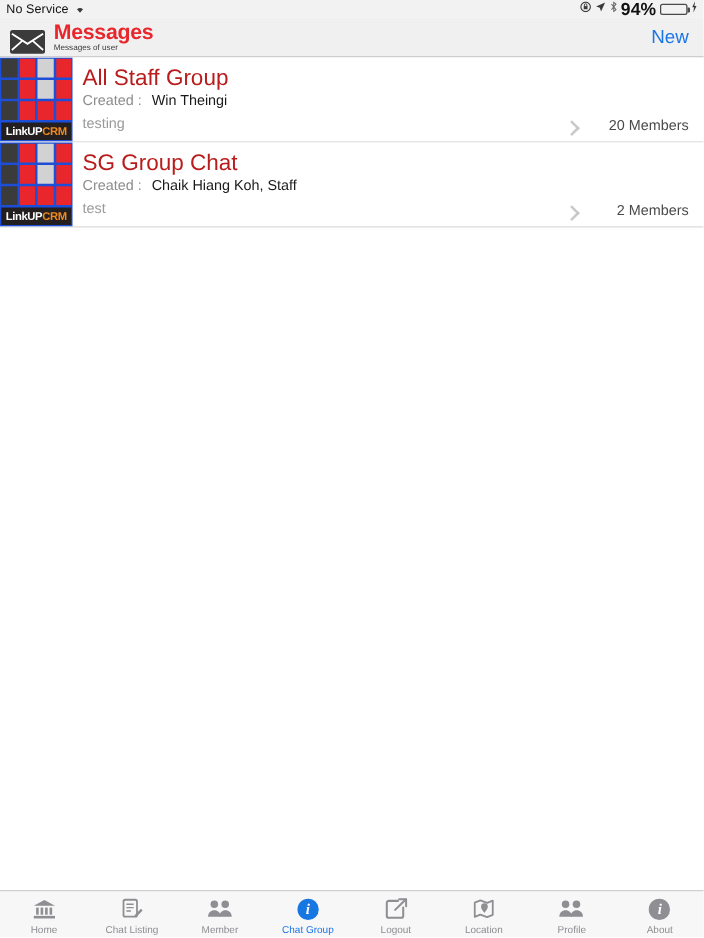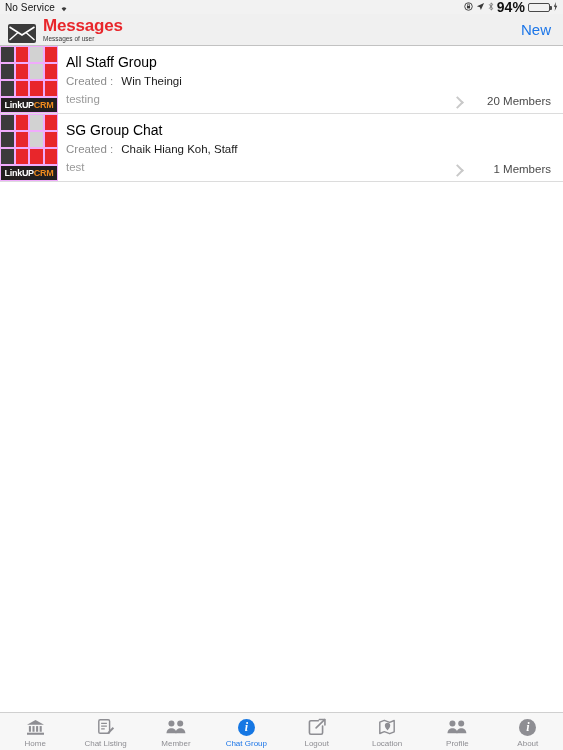--- a/index.html
+++ b/index.html
@@ -72,21 +72,21 @@
   
   .content { flex:1 1 auto; background:#ffffff; overflow:hidden; position:relative; }
   .list { width:100%; }
   .row {
     display:flex; align-items:stretch;
     border-bottom:1px solid #dcdcdc;
     background:#fff; position:relative;
     min-height:68px;
     cursor:pointer;
   }
-  .avatar { width:58px; flex:0 0 58px; background:#f0abfc; position:relative; }
+  .avatar { width:58px; flex:0 0 58px; background:#1d4ed8; position:relative; }
   .logo-grid {
     width:58px; height:100%;
     display:grid;
     grid-template-columns:repeat(4, 1fr);
     grid-template-rows:repeat(3, 1fr) 14px;
     gap:2px; padding:1px;
   }
   .cell { width:100%; height:100%; }
   .c-dark { background:#3b3b3b; }
   .c-red  { background:#e8262b; }
@@ -99,21 +99,21 @@
     line-height:10px;
   }
   .band-link { color:#ffffff; }
   .band-crm  { color:#f08a1e; }
 
   .row-body {
     flex:1 1 auto; padding:7px 10px 4px 8px;
     display:flex; flex-direction:column; gap:2px;
     position:relative;
   }
-  .row-title { font-size:14px; color:#000000; line-height:18px; }
+  .row-title { font-size:18px; color:#b91c1c; line-height:18px; }
   .row-meta { font-size:11.5px; line-height:16px; display:flex; gap:8px; }
   .meta-label { color:#8d8d8d; }
   .meta-value { color:#1a1a1a; }
   .row-preview { font-size:11.5px; color:#9a9a9a; line-height:16px; }
 
   .row-right {
     flex:0 0 110px; position:relative;
     display:flex; flex-direction:row;
     align-items:flex-end; justify-content:space-between;
     padding:22px 12px 6px 0;
@@ -269,21 +269,21 @@
           <div class="row-body">
             <div class="row-title">SG Group Chat</div>
             <div class="row-meta">
               <span class="meta-label">Created :</span>
               <span class="meta-value">Chaik Hiang Koh, Staff</span>
             </div>
             <div class="row-preview">test</div>
           </div>
           <div class="row-right">
             <div class="chevron"></div>
-            <div class="members">1 Members</div>
+            <div class="members">2 Members</div>
           </div>
         </div>
       </div>
   </div>
 
   <div class="tabbar" id="tabbar">
       <div class="tab">
         <div class="tab-icon">
           <svg width="19" height="17" viewBox="0 0 20 18">
             <path d="M10 1 L19 6 H1 Z" fill="#8e8e93"></path>

